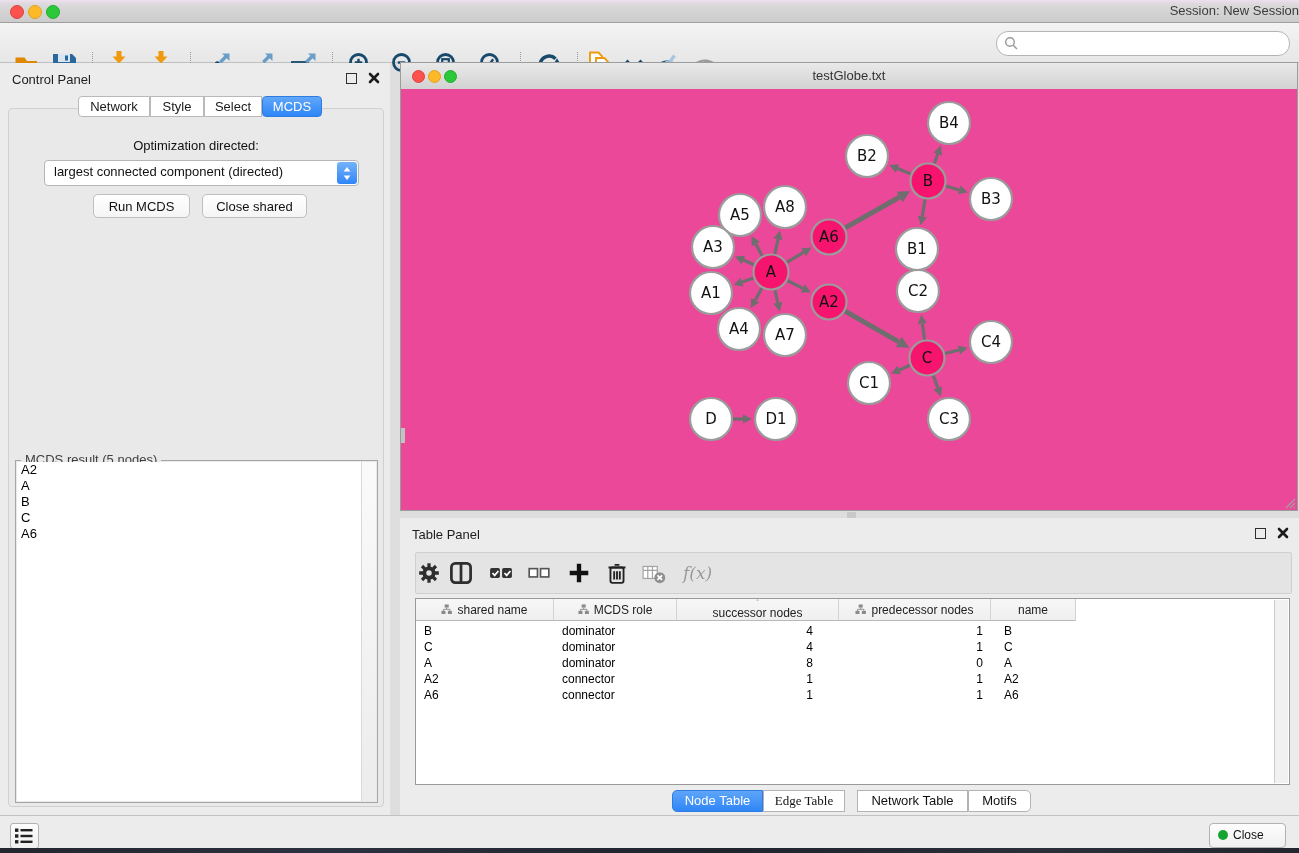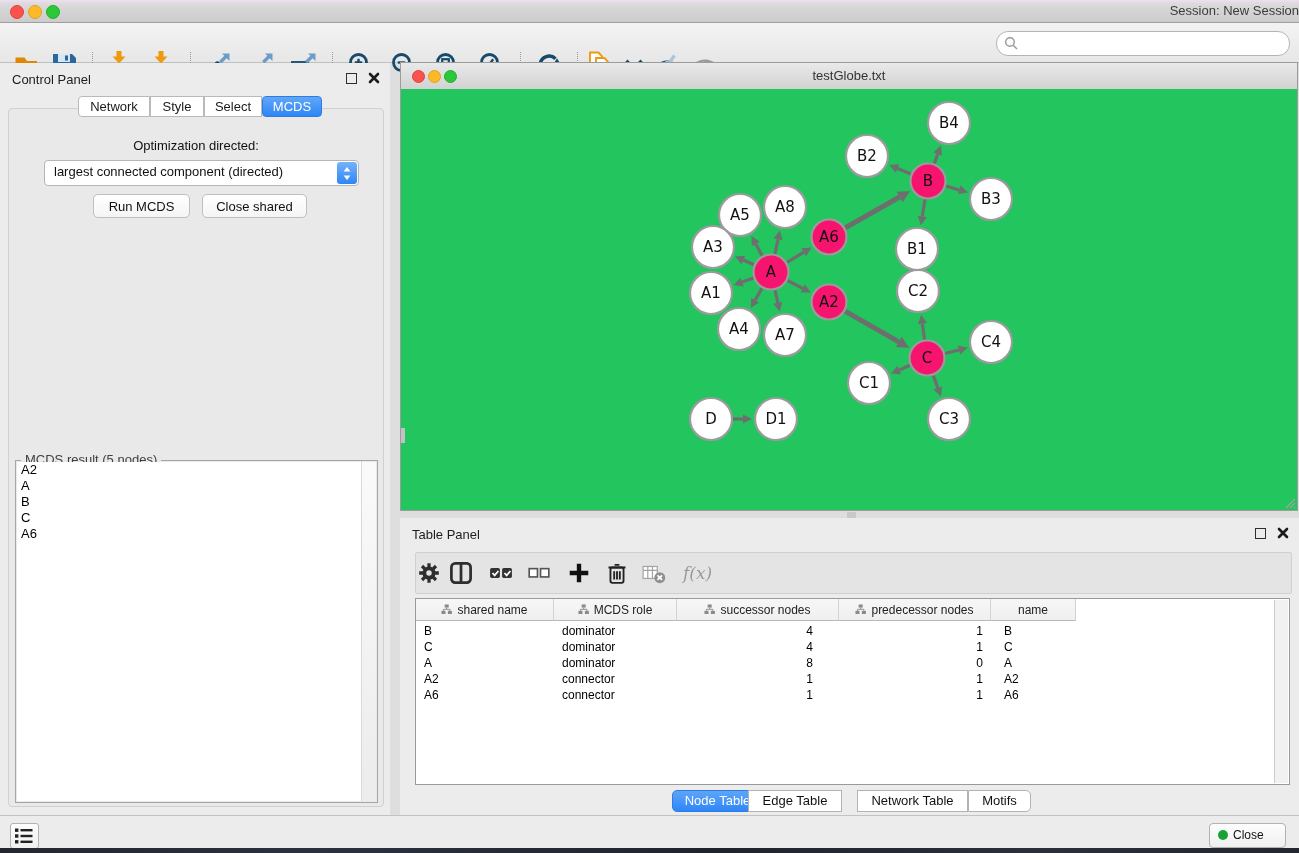--- a/index.html
+++ b/index.html
@@ -62,21 +62,21 @@
   #result-scroll{position:absolute;top:1px;right:1px;bottom:1px;width:14px;
     background:linear-gradient(#fafafa,#ececec);border-left:1px solid #d9d9d9;cursor:pointer}
 
   
   #network-window{position:absolute;left:400px;top:62px;width:898px;height:449px;background:#fff;
     border:1px solid #9c9c9c;box-sizing:border-box}
   #nw-titlebar{position:absolute;left:0;top:0;right:0;height:26px;
     background:linear-gradient(#e9e9e9,#d2d2d2);border-bottom:1px solid #b2b2b2}
   #nw-titlebar .light{top:7px;width:11px;height:11px}
   #nw-titlebar .title{position:absolute;left:0;right:0;top:5px;text-align:center;font-size:13px;color:#333}
-  #nw-canvas{position:absolute;left:0;top:26px;width:896px;height:421px;background:#22c55e;overflow:hidden}
+  #nw-canvas{position:absolute;left:0;top:26px;width:896px;height:421px;background:#ec4899;overflow:hidden}
   #graph-svg{position:absolute;left:0;top:0}
   #nw-vthumb{position:absolute;left:0;top:339px;width:4px;height:15px;background:#c2c2c2}
   #resize-grip{position:absolute;right:1px;bottom:1px;width:12px;height:12px;cursor:nwse-resize}
   #nw-hthumb{position:absolute;left:847px;top:512px;width:9px;height:6px;background:#c9c9c9}
 
   
   #table-panel{position:absolute;left:400px;top:518px;width:899px;height:297px;background:#ececec}
   #tp-toolbar{position:absolute;left:15px;top:34px;width:875px;height:40px;background:#e4e4e4;
     border:1px solid #d0d0d0;border-radius:2px}
   .tp-icon{position:absolute;top:8px;width:24px;height:24px;cursor:pointer}
@@ -502,21 +502,21 @@
           <svg width="11" height="11" viewBox="0 0 12 12">
             <g fill="#8a8a8a">
               <rect x="4" y="0.5" width="4.4" height="3.4"></rect>
               <rect x="0.5" y="7.5" width="4.4" height="3.4"></rect>
               <rect x="7.5" y="7.5" width="4.4" height="3.4"></rect>
             </g>
             <path d="M6.2 4 V5.8 M2.7 7.5 V5.8 H9.7 V7.5" fill="none" stroke="#8a8a8a" stroke-width="1"></path>
           </svg>
           <span>MCDS role</span>
         </div>
-        <div class="th-cell" style="left: 261px; width: 162px;">
+        <div class="th-cell" style="left: 261px; width: 162px; flex-direction: column;">
           <svg width="11" height="11" viewBox="0 0 12 12">
             <g fill="#8a8a8a">
               <rect x="4" y="0.5" width="4.4" height="3.4"></rect>
               <rect x="0.5" y="7.5" width="4.4" height="3.4"></rect>
               <rect x="7.5" y="7.5" width="4.4" height="3.4"></rect>
             </g>
             <path d="M6.2 4 V5.8 M2.7 7.5 V5.8 H9.7 V7.5" fill="none" stroke="#8a8a8a" stroke-width="1"></path>
           </svg>
           <span>successor nodes</span>
         </div>
@@ -569,21 +569,21 @@
           <div class="td-cell" style="left: 138px; width: 123px; text-align: left; padding-left: 8px;">connector</div>
           <div class="td-cell" style="left: 261px; width: 162px; text-align: right; padding-right: 26px;">1</div>
           <div class="td-cell" style="left: 423px; width: 152px; text-align: right; padding-right: 8px;">1</div>
           <div class="td-cell" style="left: 575px; width: 85px; text-align: left; padding-left: 13px;">A6</div>
         </div>
       </div>
     <div id="tp-vscroll"></div>
   </div>
   <div id="tp-tabs">
       <div class="seg first active" style="left: 0px; width: 91px;">Node Table</div>
-      <div class="seg" style="left: 76px; width: 94px;">Edge Table</div>
+      <div class="seg" style="left: 91px; width: 82px; font-family: Liberation Serif, serif;">Edge Table</div>
       <div class="seg" style="left: 185px; width: 111px;">Network Table</div>
       <div class="seg last" style="left: 296px; width: 63px;">Motifs</div>
     </div>
 </div>
 
 <div id="statusbar">
   <div id="list-btn">
     <svg width="20" height="18" viewBox="0 0 20 18">
       <g fill="#222">
         <rect x="1" y="1.5" width="3.4" height="3.4"></rect>

